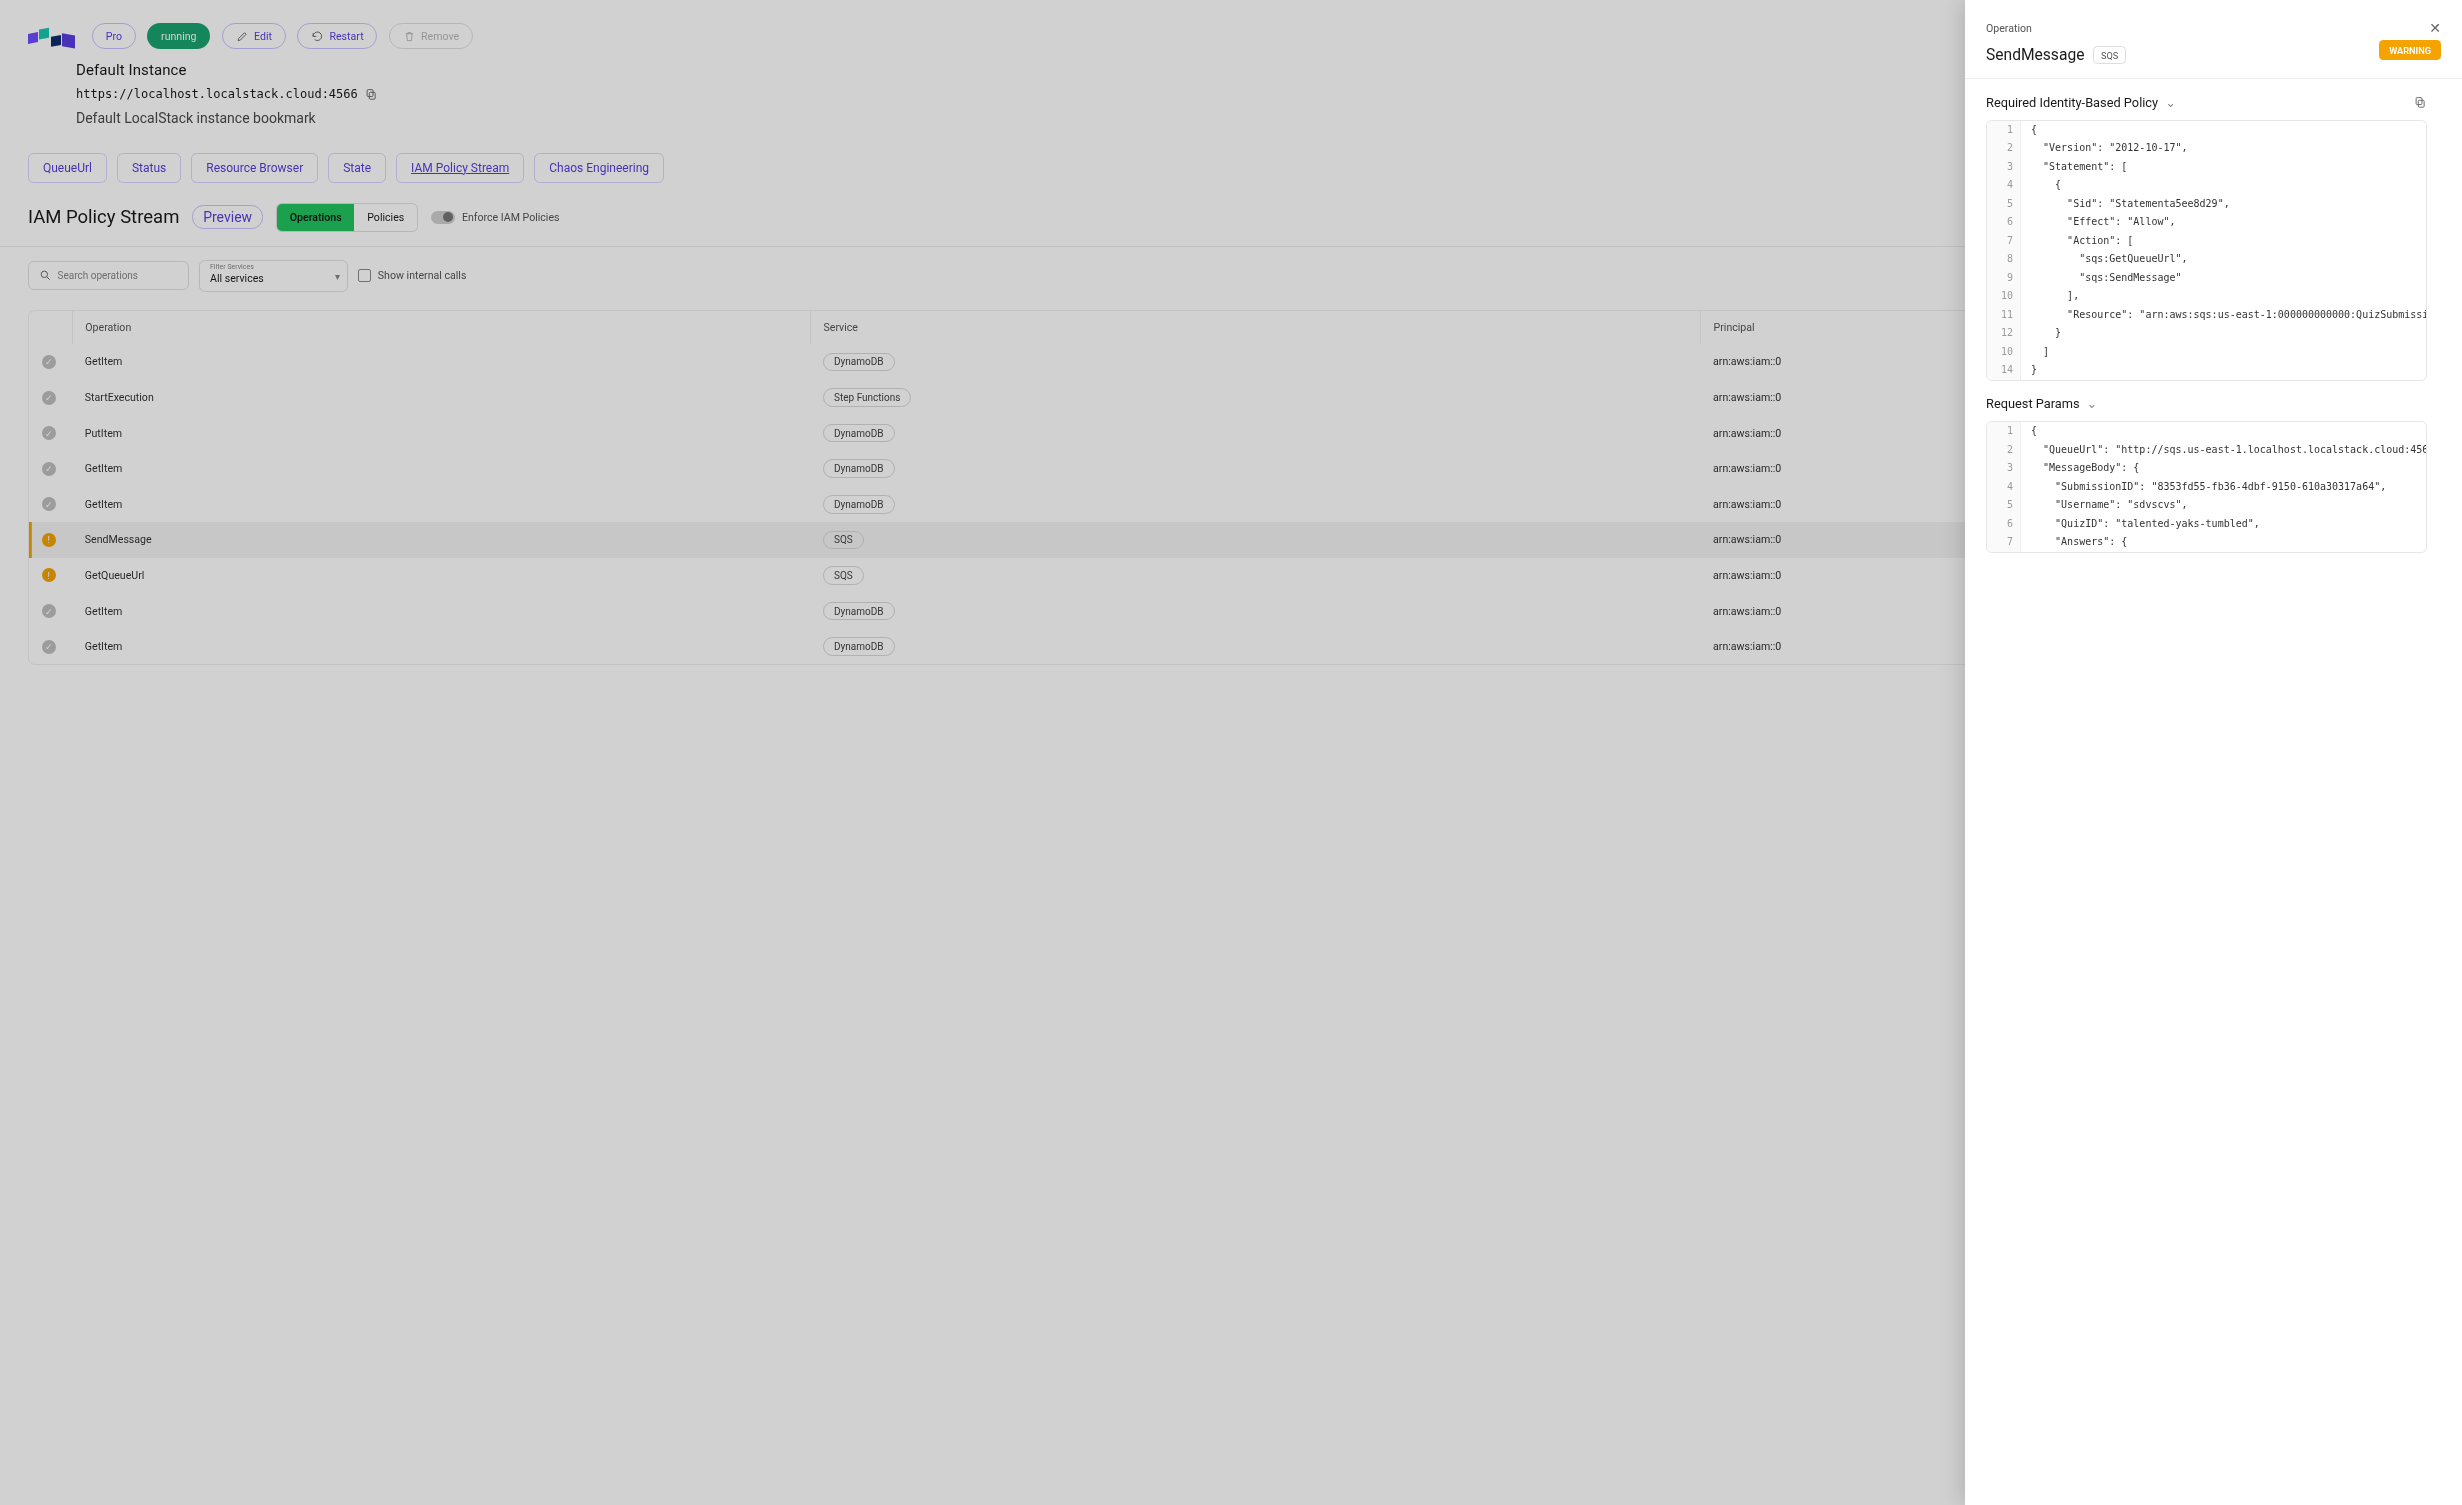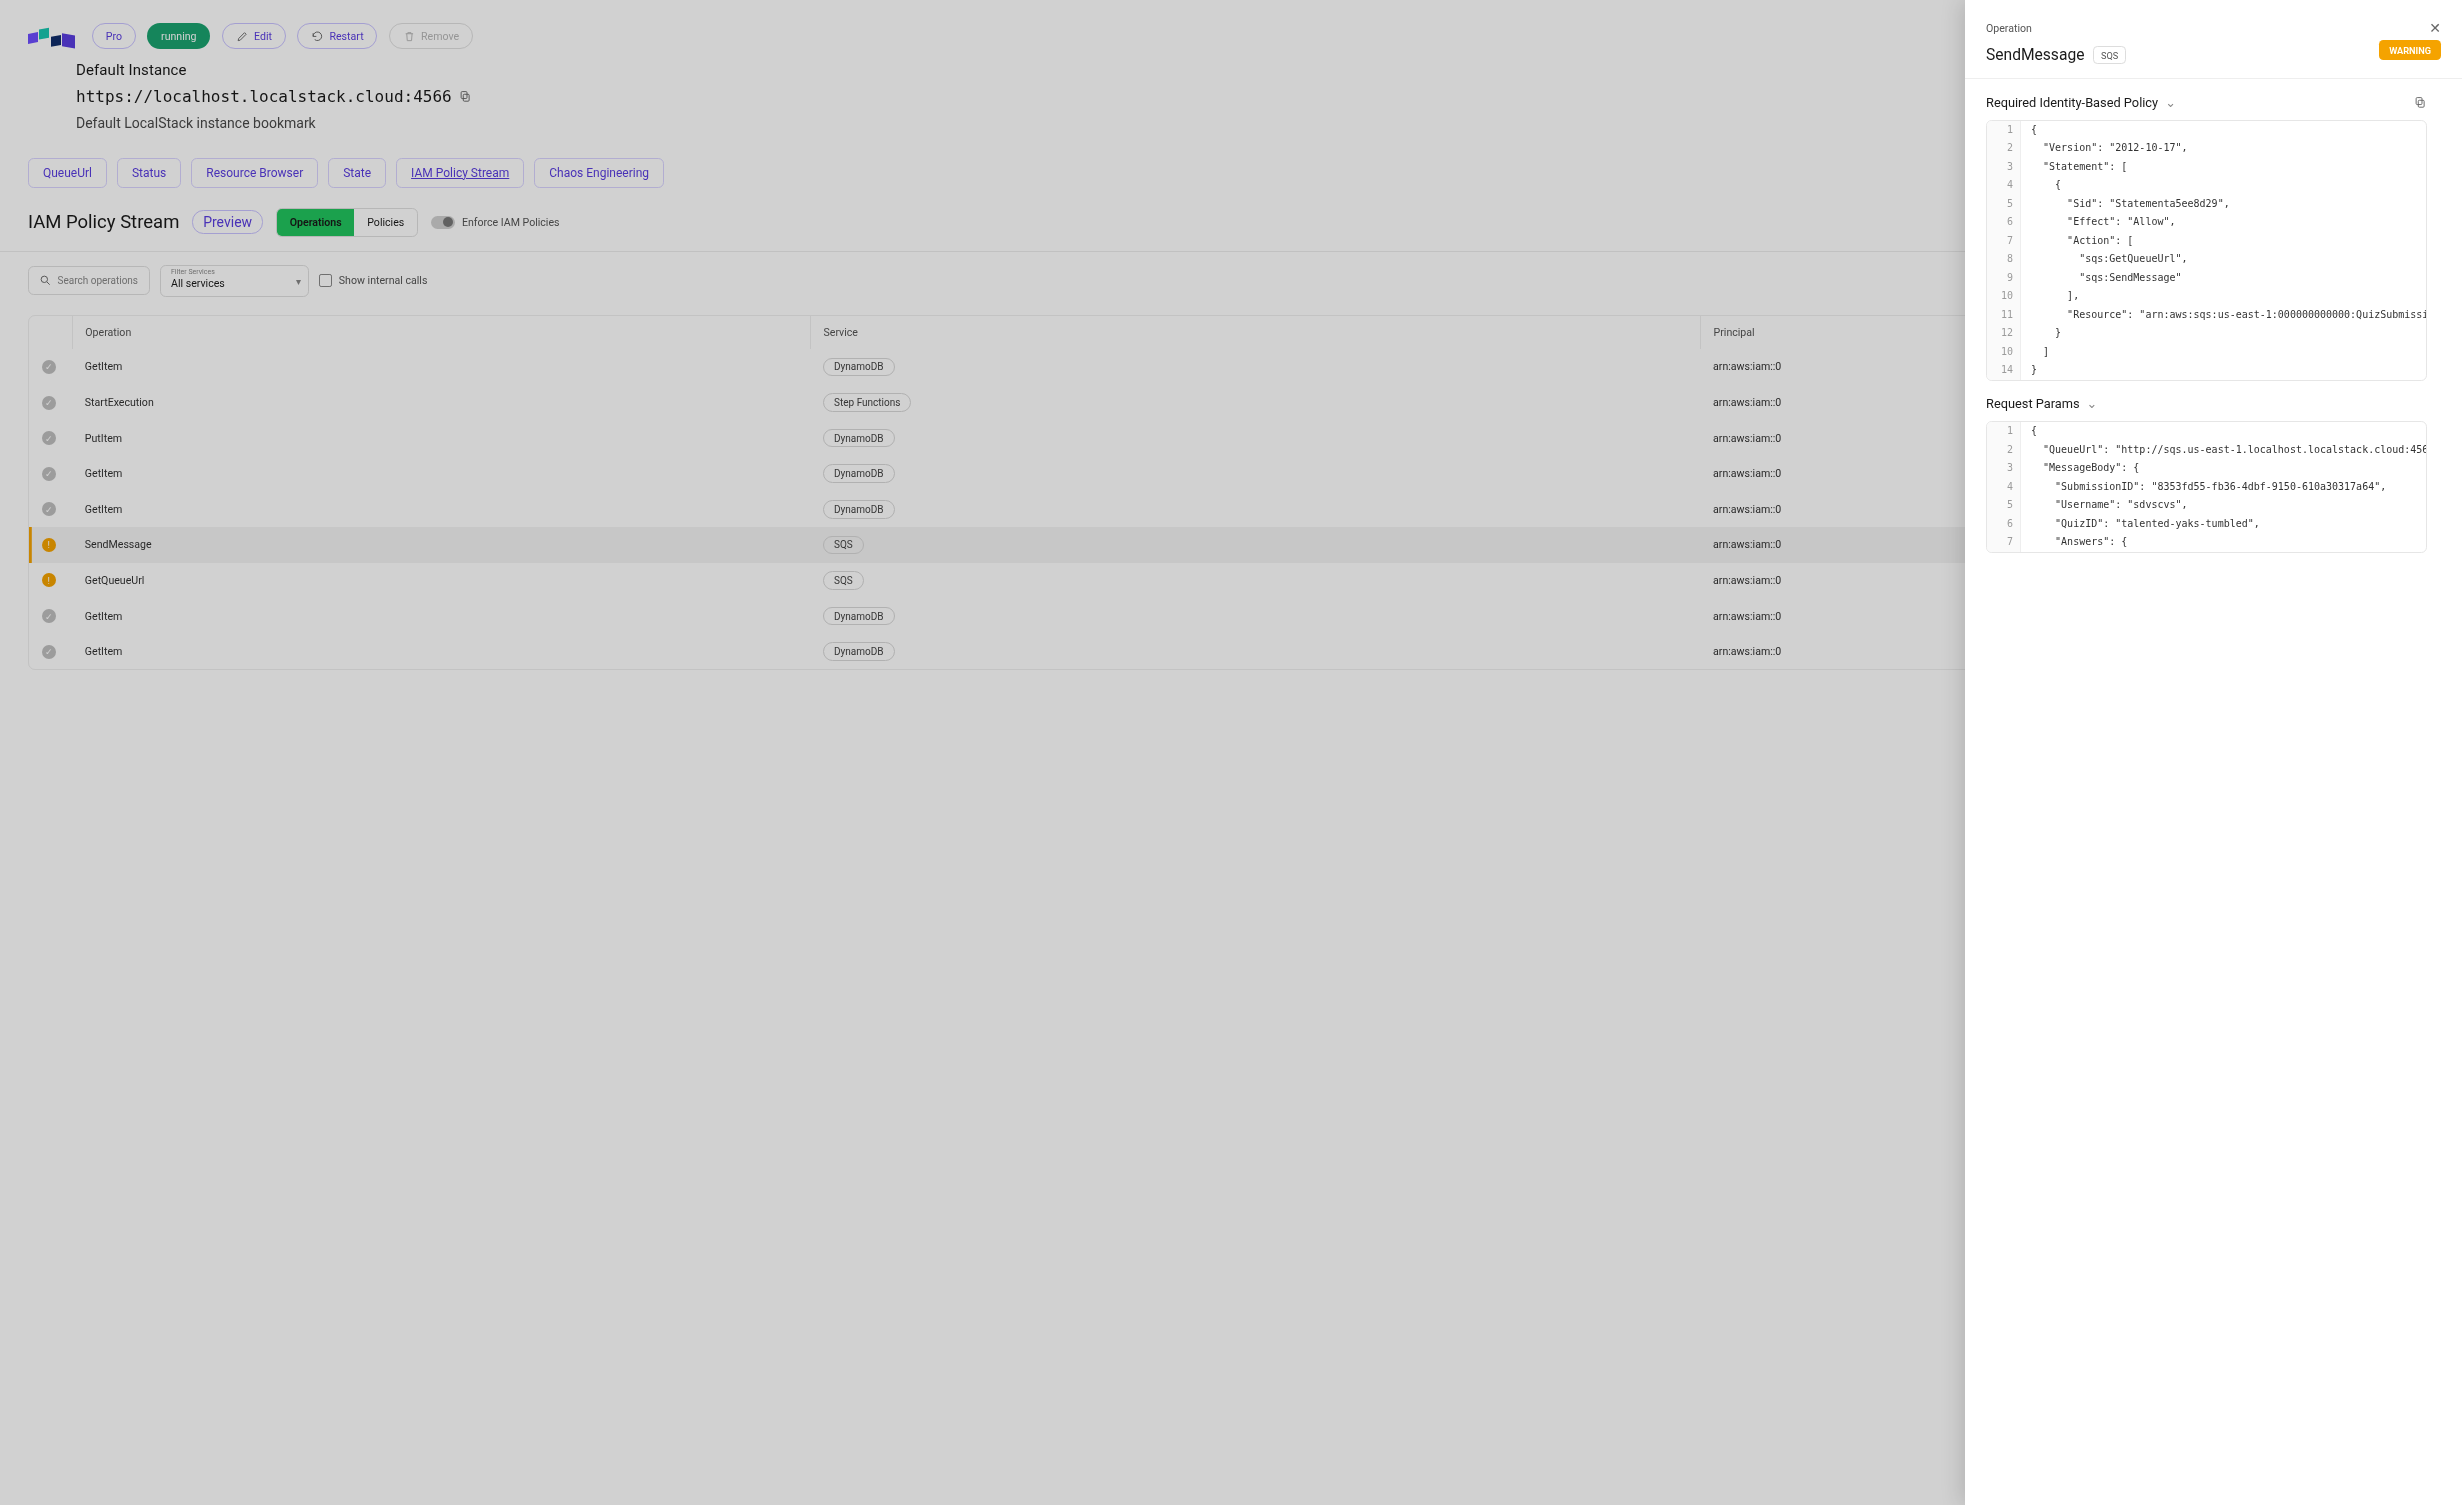--- a/index.html
+++ b/index.html
@@ -17,21 +17,21 @@
   .logo .b4{ background:#5a3de0; width:12.8px; height:12.8px; transform:translateY(4.3px) skewY(10deg);} 
 
   .btn { display:inline-flex; align-items:center; gap:5.7px; padding:5.7px 12.8px; border-radius:14px; border:0.7px solid transparent; font-size:10.6px; cursor:pointer; background:#fff; }
   .btn-outline { border-color:#c9c2ff; color:#5a3de0; }
   .btn-pill-green { background:#1aa36f; color:#fff; }
   .btn-disabled { color:#b7b7b7; border-color:#e0e0e0; }
 
   .instance-block { margin-top:11.4px; margin-left:48px; }
   .instance-title { font-size:15px; letter-spacing:0.1px; }
   .instance-url-row { display:flex; align-items:center; gap:7px; margin-top:8.5px;}
-  .mono { font-family: ui-monospace, SFMono-Regular, Menlo, Consolas, monospace; font-size:16px; }
+  .mono { font-family: ui-monospace, SFMono-Regular, Menlo, Consolas, monospace; font-size:12px; }
   .instance-desc { margin-top:8.5px; font-size:14px; color:#4a4a4a; }
 
   .api-docs { margin-left:auto; display:flex; align-items:center; gap:5.7px; color:#5a3de0; font-size:11.4px;}
 
   .tabrow { display:flex; gap:10px; margin:27px 0 0 0; }
   .tab { padding:7px 14px; border:0.7px solid #d9d4ff; border-radius:5.7px; color:#5a3de0; font-size:12px; cursor:pointer; }
   .tab.active { text-decoration:underline; }
 
   .stream-header { display:flex; align-items:center; gap:12.8px; margin-top:20px; }
   .stream-title { font-size:18.5px; font-weight:400; color:#1a1a1a; }
@@ -40,21 +40,21 @@
   .seg div { padding:7px 12.8px; font-size:10.6px; cursor:pointer; }
   .seg .on { background:#22c55e; font-weight:600; }
   .toggle { display:flex; align-items:center; gap:7px; }
   .toggle .track { width:24px; height:12.8px; border-radius:7px; background:#d0d0d0; position:relative;}
   .toggle .knob { width:10px; height:10px; border-radius:50%; background:#777; position:absolute; top:1.4px; right:1.4px;}
   .toggle-label { font-size:10.6px; color:#555; }
 
   hr.div { border:none; border-top:0.7px solid #ececec; margin:14px -28px 0 -28px; }
 
   .filters { display:flex; align-items:center; gap:10px; margin-top:12.8px; }
-  .search { display:flex; align-items:center; gap:5.7px; border:0.7px solid #e0e0e0; border-radius:5.7px; padding:7px 10px; width:122px; color:#888;}
+  .search { display:flex; align-items:center; gap:5.7px; border:0.7px solid #e0e0e0; border-radius:5.7px; padding:7px 10px; width:161px; color:#888;}
   .svc-filter { position:relative; border:0.7px solid #e0e0e0; border-radius:5.7px; padding:5.7px 28px 5.7px 10px; width:149px;}
   .svc-filter .hint{ position:absolute; top:2.8px; left:10px; font-size:7px; color:#888;}
   .svc-filter .val{ font-size:10.6px; margin-top:5.7px;}
   .svc-filter .caret{ position:absolute; right:7px; top:50%; transform:translateY(-50%); color:#888;}
   .chk { display:flex; align-items:center; gap:7px; color:#555; font-size:10.6px;}
   .chk .box{ width:12.8px; height:12.8px; border:1.4px solid #888; border-radius:2.1px;}
 
   .table-wrap { margin-top:18.5px; border:0.7px solid #eee; border-radius:7px; overflow:hidden;}
   table { width:100%; border-collapse:collapse; font-size:10.6px; }
   thead th { text-align:left; font-weight:400; color:#555; padding:10px 12.8px; border-left:0.7px solid #eee; }

